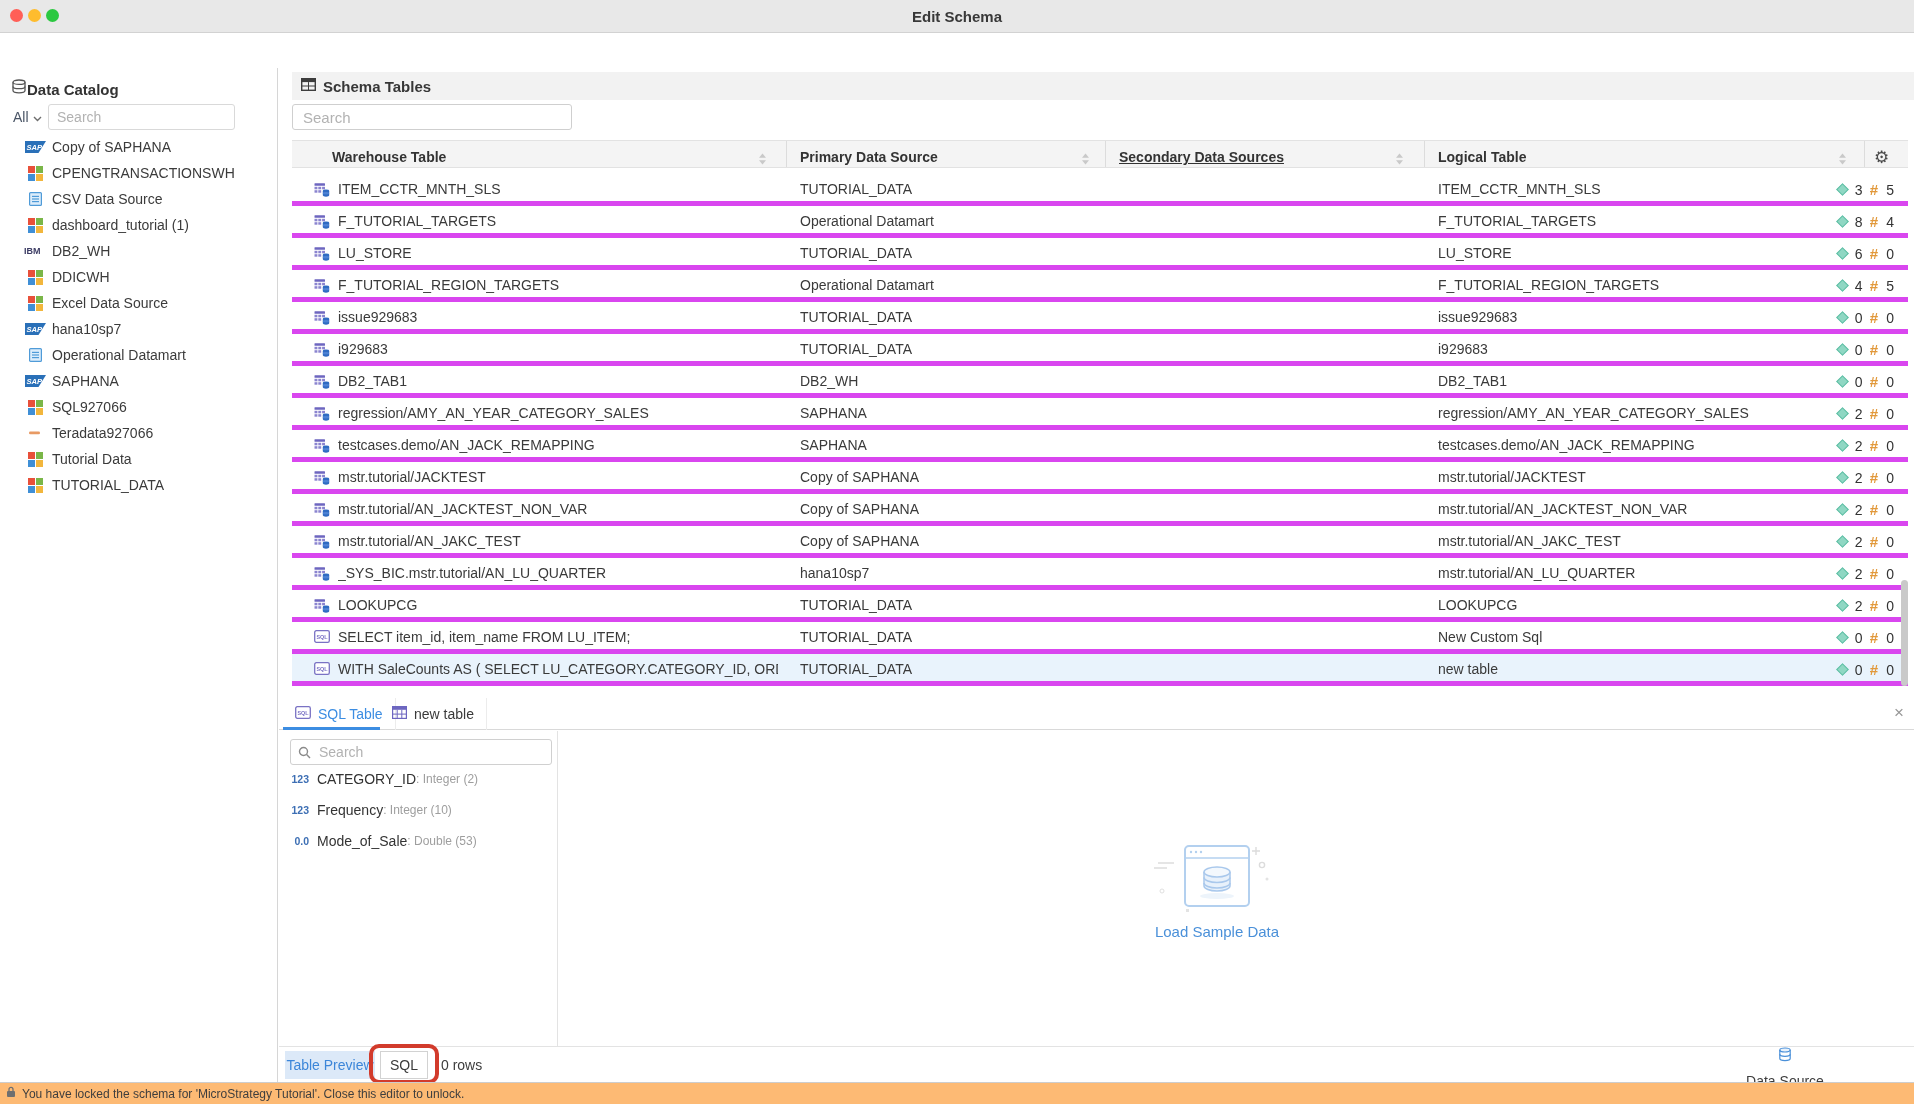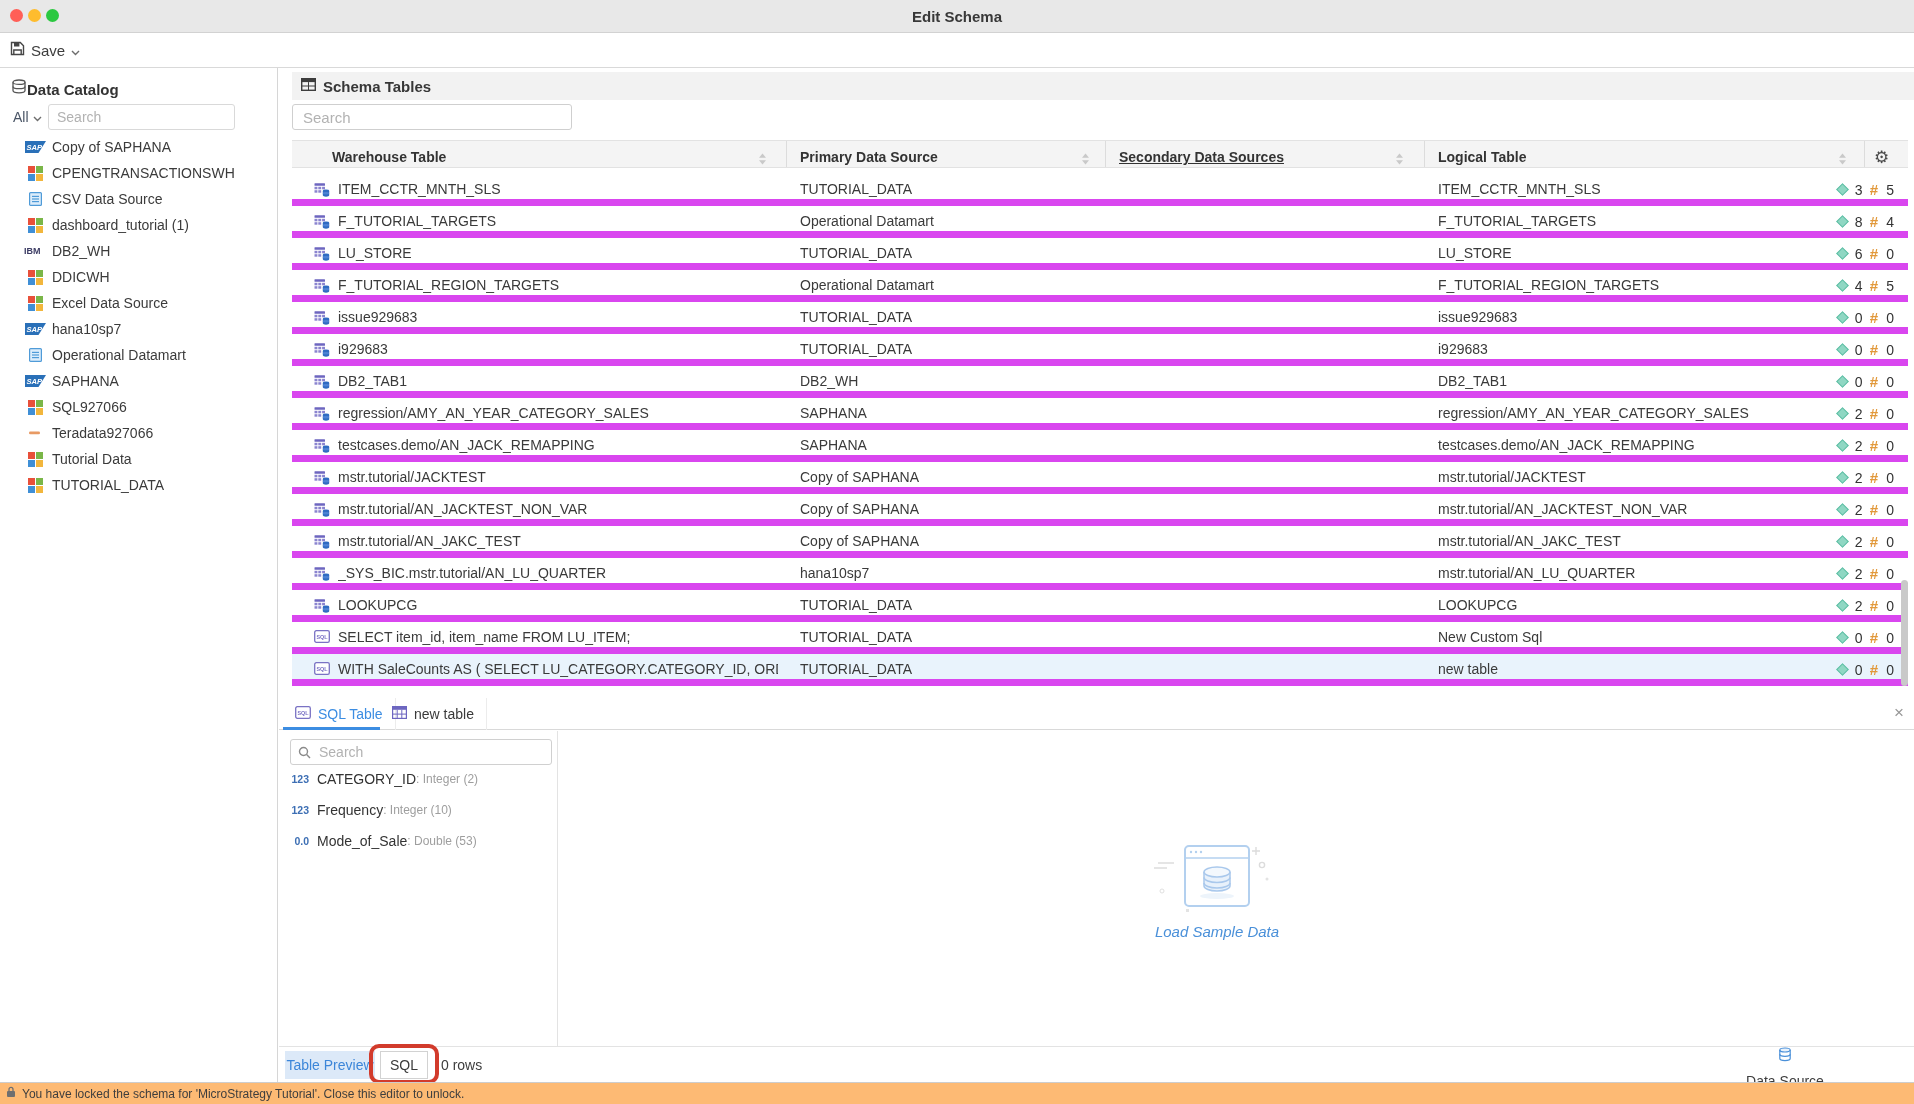--- a/index.html
+++ b/index.html
@@ -46,21 +46,21 @@
          border-top:1px solid #e2e2e2;border-bottom:1px solid #e2e2e2;font-size:14px;font-weight:bold;color:#333;}
   .th-label{position:absolute;top:0;line-height:33px;white-space:nowrap;}
   .th-wh{left:40px;} .th-pr{left:508px;} .th-sec{left:827px;text-decoration:underline;} .th-lg{left:1146px;}
   .sort{position:absolute;top:11px;}
   .sort-wh{left:466px;} .sort-pr{left:789px;} .sort-sec{left:1103px;} .sort-lg{left:1546px;}
   .hd{position:absolute;top:0;bottom:0;width:1px;background:#dcdcdc;}
   .hd1{left:494px;} .hd2{left:813px;} .hd3{left:1132px;} .hd4{left:1572px;}
   .gear{position:absolute;left:1582px;top:0;line-height:33px;font-size:17px;color:#4c4c4c;cursor:default;}
 
   .rows{position:absolute;left:13px;top:106px;width:1616px;}
-  .trow{position:relative;height:32px;border-bottom:7px solid #d946ef;background:#fff;font-size:14px;color:#3a3a3a;}
+  .trow{position:relative;height:32px;border-bottom:5px solid #d946ef;background:#fff;font-size:14px;color:#3a3a3a;}
   .trow.selected{background:#e9f3fc;}
   .tr-icon{position:absolute;left:22px;top:8px;width:16px;height:16px;}
   .trow span.cell{position:absolute;top:0;line-height:31px;white-space:nowrap;overflow:hidden;}
   .tr-wh{left:46px;max-width:440px;}
   .tr-pr{left:508px;max-width:300px;}
   .tr-sec{left:827px;max-width:300px;}
   .tr-lg{left:1146px;max-width:390px;}
   .tr-counts{position:absolute;right:14px;top:0;height:31px;display:flex;align-items:center;gap:7px;}
   .diamond{width:9px;height:9px;background:#8fd7c3;border:1px solid #5fbfa5;transform:rotate(45deg);display:inline-block;}
   .hash{color:#e2993b;font-weight:bold;font-size:15px;line-height:1;}
@@ -80,21 +80,21 @@
   .pleft{position:absolute;left:0;top:0;bottom:0;width:279px;border-right:1px solid #e3e3e3;}
   .psearch-wrap{position:absolute;left:11px;top:8px;width:262px;height:26px;}
   .psearch{width:100%;height:100%;border:1px solid #d0d0d0;border-radius:3px;font-size:14px;padding:0 8px 0 28px;font-family:inherit;color:#444;}
   .psearch::placeholder{color:#b2b2b2;}
   .psearch-icon{position:absolute;left:8px;top:6px;}
   .col-item{position:absolute;left:0;width:279px;height:31px;display:flex;align-items:center;padding-left:4px;}
   .ci-type{width:26px;text-align:right;color:#3d6fb4;font-weight:bold;font-size:10.5px;flex:none;}
   .ci-name{margin-left:8px;font-size:14px;color:#333;white-space:nowrap;}
   .ci-dt{font-size:12px;color:#9e9e9e;white-space:nowrap;}
   .empty{position:absolute;left:938px;top:112px;transform:translateX(-50%);text-align:center;}
-  .empty-link{margin-top:4px;font-size:15px;color:#4a90d9;cursor:default;font-style:italic;}
+  .empty-link{margin-top:4px;font-size:15px;color:#4a90d9;cursor:default;}
 
   
   .pbar{position:absolute;left:0;top:978px;width:1635px;height:36px;background:#fff;border-top:1px solid #e3e3e3;}
   .tab-preview{position:absolute;left:6px;top:4px;width:90px;height:28px;background:#dce9f8;color:#3c86d9;
                font-size:14px;display:flex;align-items:center;justify-content:center;cursor:default;}
   .tab-sql{position:absolute;left:101px;top:4px;width:48px;height:28px;background:#fff;border:1px solid #d2d2d2;color:#3a3a3a;
            font-size:14px;display:flex;align-items:center;justify-content:center;cursor:default;}
   .red-box{position:absolute;left:90px;top:-3px;width:70px;height:40px;border:4px solid #d23b2c;border-radius:10px;pointer-events:none;}
   .rows-count{position:absolute;left:162px;top:0;line-height:36px;font-size:14px;color:#3d3d3d;}
   .ds-group{position:absolute;right:10px;top:0;height:36px;display:flex;align-items:center;gap:7px;flex-direction:column;}
@@ -111,33 +111,20 @@
 
 <div class="window">
 
   <div class="titlebar">
     <span class="traffic t-red"></span>
     <span class="traffic t-yellow"></span>
     <span class="traffic t-green"></span>
     <div class="win-title">Edit Schema</div>
   </div>
 
-  <div class="toolbar">
-    <div class="save-group">
-      <span><svg width="15" height="15" viewBox="0 0 15 15">
-            <path d="M1.5 1.5h8.8l3.2 3.2v8.8H1.5z" fill="none" stroke="#464646" stroke-width="1.4"></path>
-            <rect x="4" y="1.5" width="5.4" height="4" fill="#464646"></rect>
-            <path d="M3.8 13.5V9h7.4v4.5" fill="none" stroke="#464646" stroke-width="1.4"></path>
-          </svg></span>
-      <span class="save-label">Save</span>
-      <span><svg width="9" height="6" viewBox="0 0 9 6">
-            <path d="M1 1l3.5 3.5L8 1" stroke="#6d6d6d" stroke-width="1.4" fill="none"></path>
-          </svg></span>
-    </div>
-  </div>
 
   <div class="sidebar">
     <div class="dc-header">
       <span><svg width="16" height="16" viewBox="0 0 16 16">
             <ellipse cx="8" cy="3.2" rx="6" ry="2.2" fill="none" stroke="#555" stroke-width="1.3"></ellipse>
             <path d="M2 3.2v8.4c0 1.2 2.7 2.2 6 2.2s6-1 6-2.2V3.2" fill="none" stroke="#555" stroke-width="1.3"></path>
             <path d="M2 7.4c0 1.2 2.7 2.2 6 2.2s6-1 6-2.2" fill="none" stroke="#555" stroke-width="1.3"></path>
           </svg></span>
       <span class="dc-title">Data Catalog</span>
     </div>

